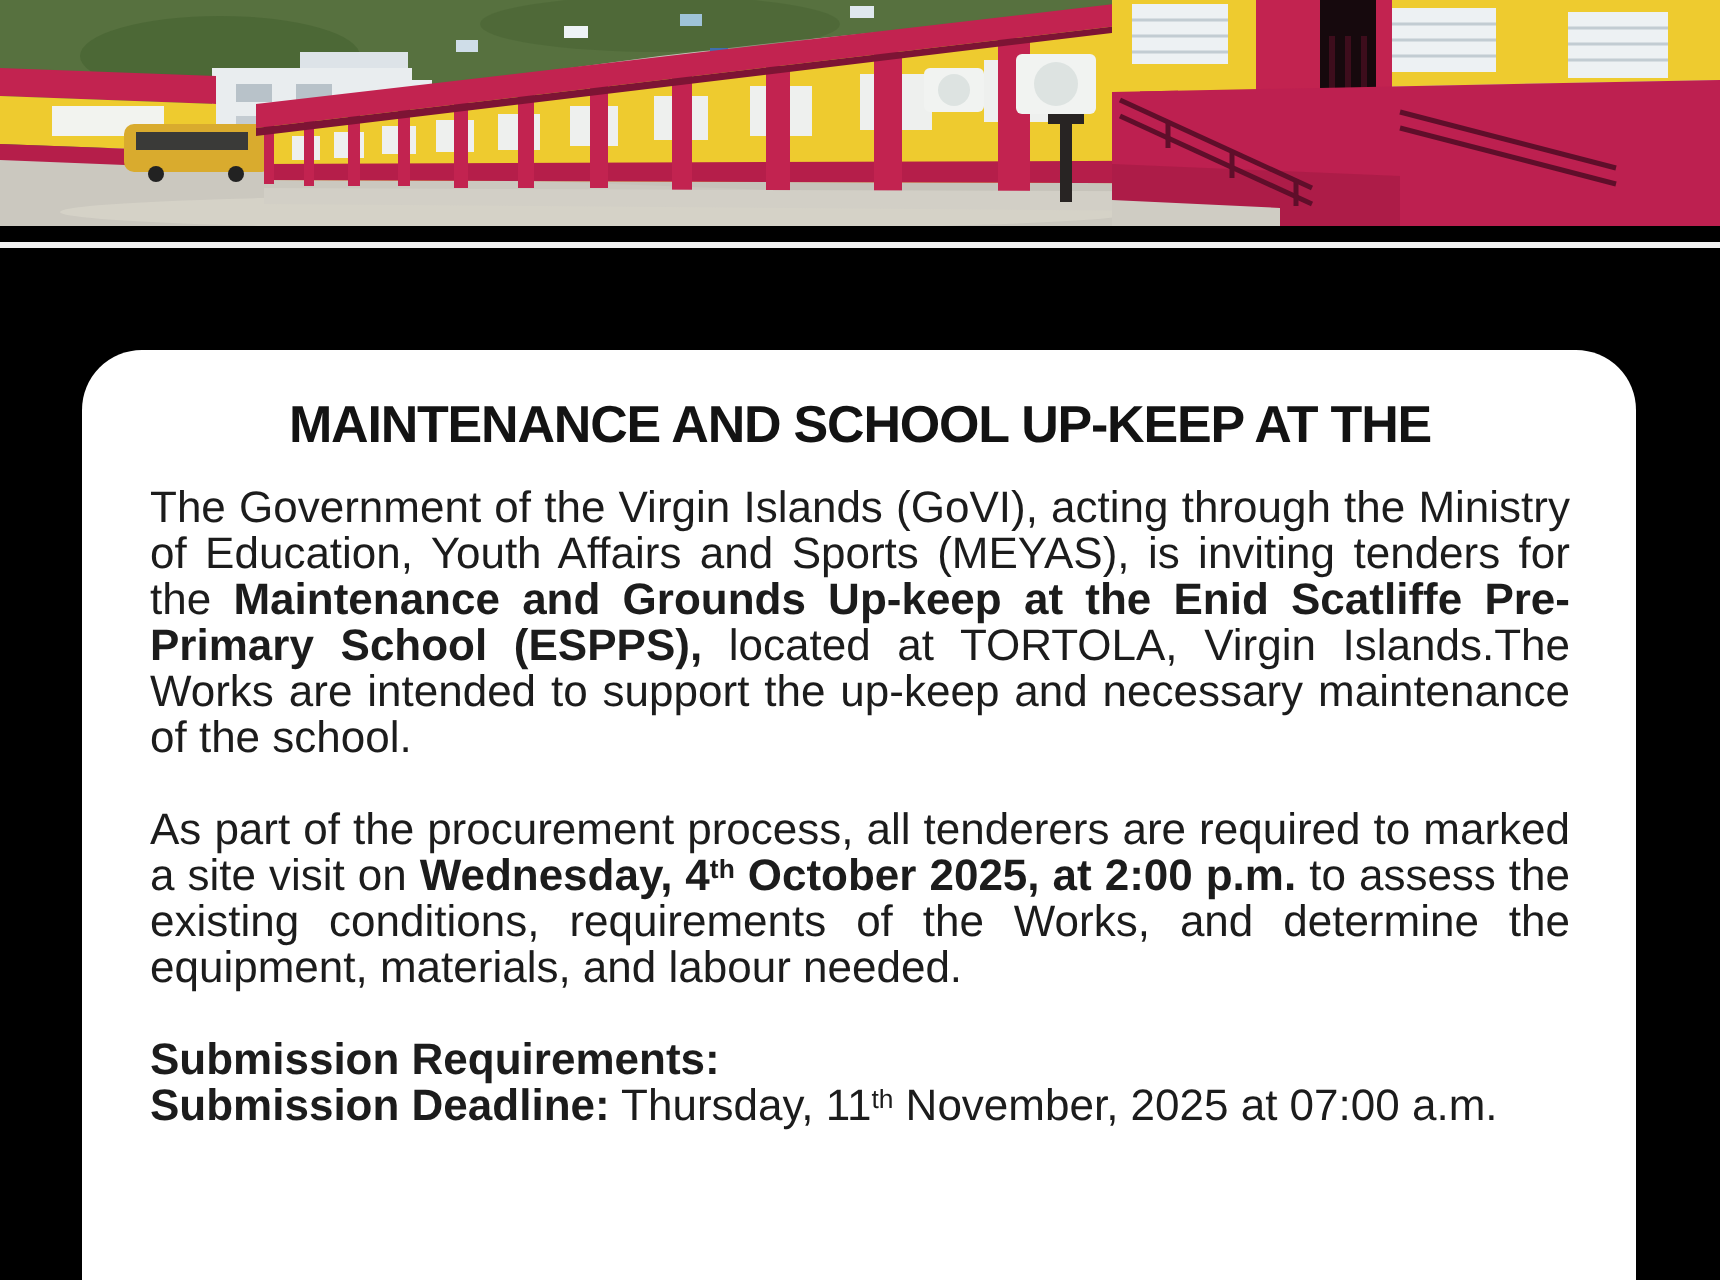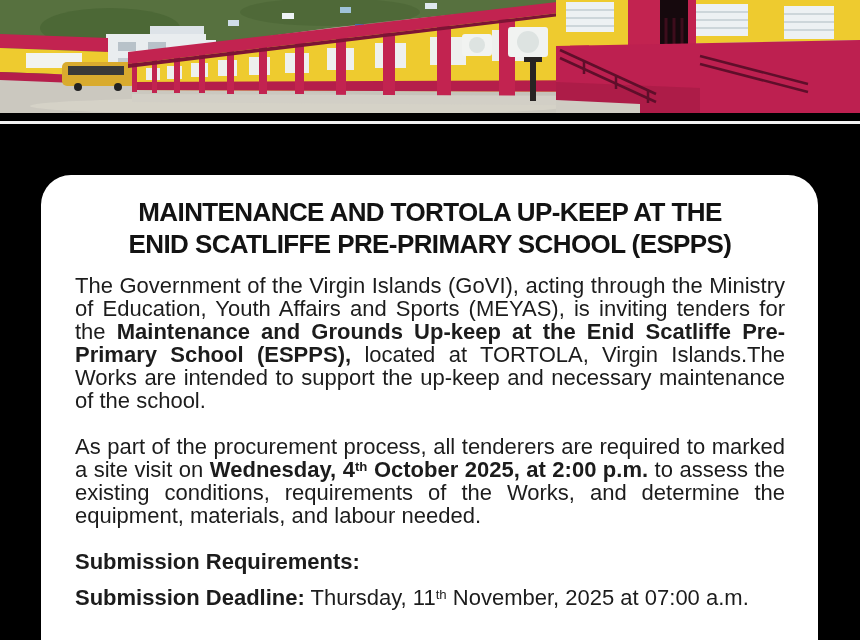--- a/index.html
+++ b/index.html
@@ -19,21 +19,21 @@
   .photo-bottom-bar{height:8px;background:var(--page-background,#000)}
   .divider{height:3px;background:var(--divider-line,#f2f2f2)}
   .notice-area{height:516px;background:var(--page-background,#000);padding:51px 0 0 41px}
   .card{width:777px;height:465px;background:var(--card-background,#fff);
     border-radius:30px 30px 0 0;padding:21px 33px 0 34px;overflow:hidden}
   .title{font-size:26px;line-height:32px;font-weight:700;letter-spacing:-0.6px;
     text-align:center;color:#131313;margin:0 0 14px}
   .title .tl{display:block}
   .body-text{font-size:22px;line-height:23px;text-align:justify;color:var(--text,#1c1c1c);
     margin:0 0 23px}
-  .body-text.heading-line{margin-bottom:13px;text-align:left}
+  .body-text.heading-line{margin-bottom:0;text-align:left}
   .body-text .b{font-weight:700}
   .body-text sup{font-size:60%;line-height:0;vertical-align:baseline;position:relative;top:-0.45em}
   
   .f-red{fill:var(--school-red,#c22350)}
   .f-dred{fill:var(--school-dark-red,#b51e4a)}
   .f-yellow{fill:var(--school-yellow,#eecb2f)}
 </style>
 </head>
 <body>
 
@@ -173,22 +173,21 @@
       </g>
     </svg>
   </div>
 
   <div class="photo-bottom-bar"></div>
   <div class="divider"></div>
 
   <div class="notice-area">
     <div class="card">
       <h1 class="title">
-        <span class="tl">MAINTENANCE AND TORTOLA UP-KEEP AT THE</span>
-        <span class="tl">ENID SCATLIFFE PRE-PRIMARY SCHOOL (ESPPS)</span>
+        <span class="tl">MAINTENANCE AND SCHOOL UP-KEEP AT THE</span>
       </h1>
       <p class="body-text"><span>The Government of the Virgin Islands (GoVI), acting through the Ministry of Education, Youth Affairs and Sports (MEYAS), is inviting tenders for the </span><span class="b">Maintenance and Grounds Up-keep at the Enid Scatliffe Pre-Primary School (ESPPS),</span><span> located at TORTOLA, Virgin Islands.The Works are intended to support the up-keep and necessary maintenance of the school.</span></p>
       <p class="body-text"><span>As part of the procurement process, all tenderers are required to marked a site visit on </span><span class="b">Wednesday, 4</span><sup class="b">th</sup><span class="b"> October 2025, at 2:00 p.m.</span><span> to assess the existing conditions, requirements of the Works, and determine the equipment, materials, and labour needed.</span></p>
       <p class="body-text heading-line"><span class="b">Submission Requirements:</span></p>
       <p class="body-text"><span class="b">Submission Deadline:</span><span> Thursday, 11</span><sup>th</sup><span> November, 2025 at 07:00 a.m.</span></p>
     </div>
   </div>
 
 </div>
 

